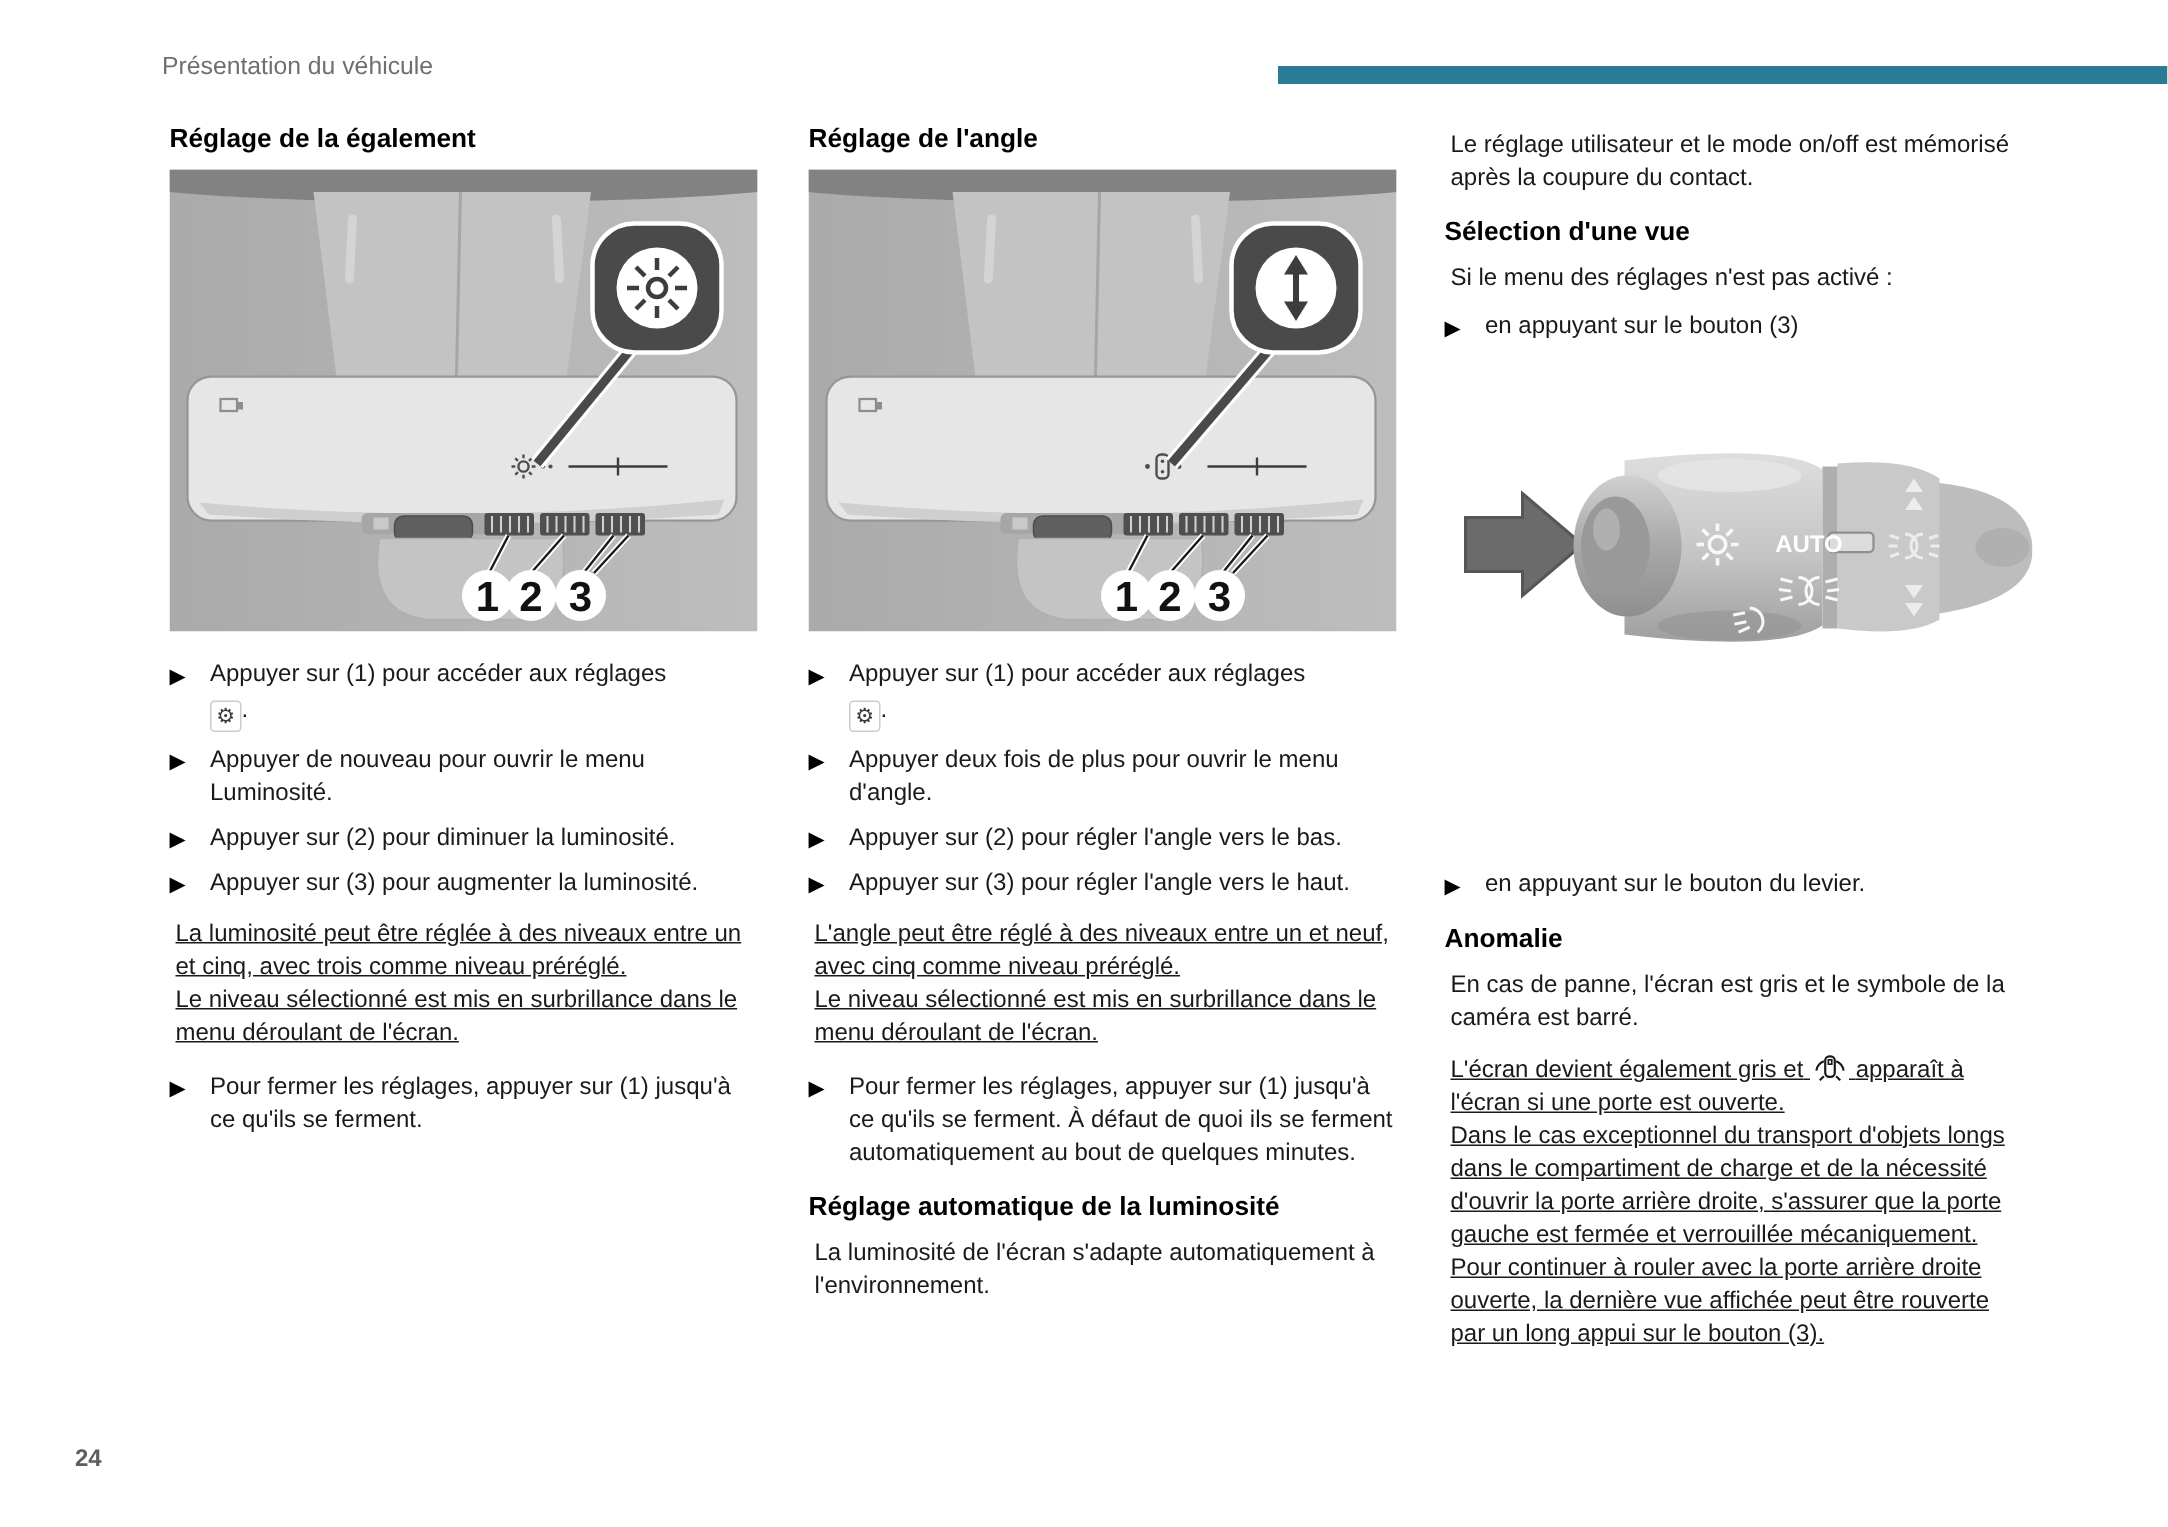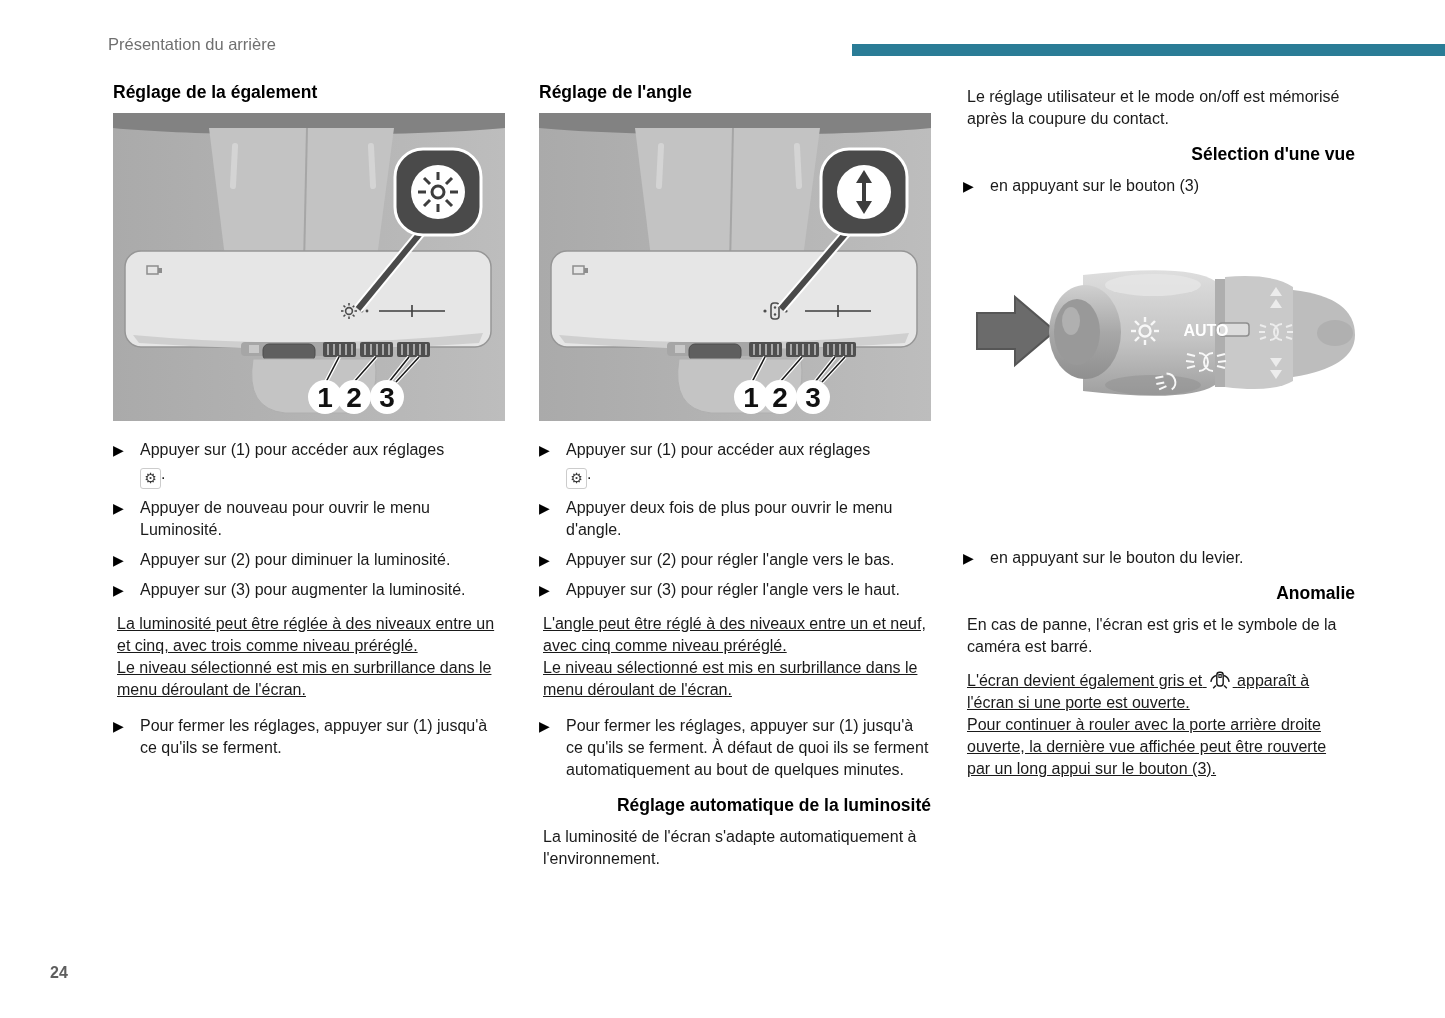--- a/index.html
+++ b/index.html
@@ -5,40 +5,40 @@
   html,body{margin:0;padding:0;}
   body{
     width:1445px;height:1018px;position:relative;background:#ffffff;
     font-family:"Liberation Sans", sans-serif;color:#1a1a1a;overflow:hidden;
   }
   .runhead{position:absolute;left:108px;top:35px;font-size:16.5px;color:#6f6f6f;}
   .accent-bar{position:absolute;left:852px;top:44px;width:593px;height:12px;}
   .col{position:absolute;top:82px;width:392px;}
   .col1{left:113px;} .col2{left:539px;} .col3{left:963px;}
   h2{font-size:17.5px;font-weight:bold;margin:0 0 10px 0;color:#000;}
-  h2.mid{margin-top:14px;text-align:right;}
+  h2.mid{margin-top:14px;}
   .figure{width:392px;margin:0 0 18px 0;line-height:0;}
   .body, p{font-size:16px;line-height:22px;margin:4px;}
   .para{margin-top:12px;text-decoration:underline;}
   .tightblock div{margin:0;}
   .bullet{display:flex;margin:0 0 8px 0;font-size:16px;line-height:22px;}
   .tri{flex:none;width:27px;font-size:14px;line-height:22px;color:#000;}
   .btext{flex:1;}
   .gearline{margin-top:2px;}
   .gearbox{display:inline-block;width:19px;height:19px;border:1px solid #cccccc;border-radius:3px;
            text-align:center;line-height:18px;font-size:14px;color:#3a3a3a;vertical-align:-4px;}
   .bullet.loose{margin-top:14px;}
   .stalkfig{width:392px;height:330px;line-height:0;}
   .door-icon-svg{vertical-align:-4px;margin:0 2px;}
   .pagenum{position:absolute;left:50px;top:964px;font-size:16px;font-weight:bold;color:#5e5e5e;}
 </style>
 </head>
 <body>
 
-<div class="runhead">Présentation du arrière</div>
+<div class="runhead">Présentation du véhicule</div>
 <div class="accent-bar" style="background:#2a7c96;"></div>
 
 <div class="col col1">
   <h2>Réglage de la également</h2>
 
   <div class="figure">
     <svg width="392" height="308" viewBox="0 0 392 308">
       <defs>
         <linearGradient id="bg1" x1="0" y1="0" x2="1" y2="0">
           <stop offset="0" stop-color="#aaaaaa"></stop>
@@ -338,20 +338,21 @@
   </div>
 
   <h2 class="mid">Réglage automatique de la luminosité</h2>
   <p>La luminosité de l'écran s'adapte automatiquement à l'environnement.</p>
 </div>
 
 <div class="col col3">
   <p>Le réglage utilisateur et le mode on/off est mémorisé après la coupure du contact.</p>
 
   <h2 class="mid">Sélection d'une vue</h2>
+  <p>Si le menu des réglages n'est pas activé :</p>
 
   <div class="bullet" style="margin-top:10px;">
     <span class="tri">▶</span>
     <span class="btext">en appuyant sur le bouton (3)</span>
   </div>
 
   <div class="stalkfig">
     <svg width="392" height="330" viewBox="0 0 392 330">
       <defs>
         <linearGradient id="knobG" x1="0" y1="0" x2="0" y2="1">
@@ -451,17 +452,18 @@
           <rect x="8.5" y="2.5" width="7" height="15" rx="3"></rect>
           <rect x="10.8" y="5" width="2.5" height="3.2" stroke-width="1.2"></rect>
           <path d="M7.5,6 Q2.5,8 2,13"></path>
           <path d="M16.5,6 Q21.5,8 22,13"></path>
           <line x1="7.5" y1="17" x2="4.5" y2="20"></line>
           <line x1="16.5" y1="17" x2="19.5" y2="20"></line>
         </g>
       </svg>
       <span>apparaît à l'écran si une porte est ouverte.</span>
     </div>
+    <div>Dans le cas exceptionnel du transport d'objets longs dans le compartiment de charge et de la nécessité d'ouvrir la porte arrière droite, s'assurer que la porte gauche est fermée et verrouillée mécaniquement.</div>
     <div>Pour continuer à rouler avec la porte arrière droite ouverte, la dernière vue affichée peut être rouverte par un long appui sur le bouton (3).</div>
   </div>
 </div>
 
 <div class="pagenum">24</div>
 
 </body></html>

